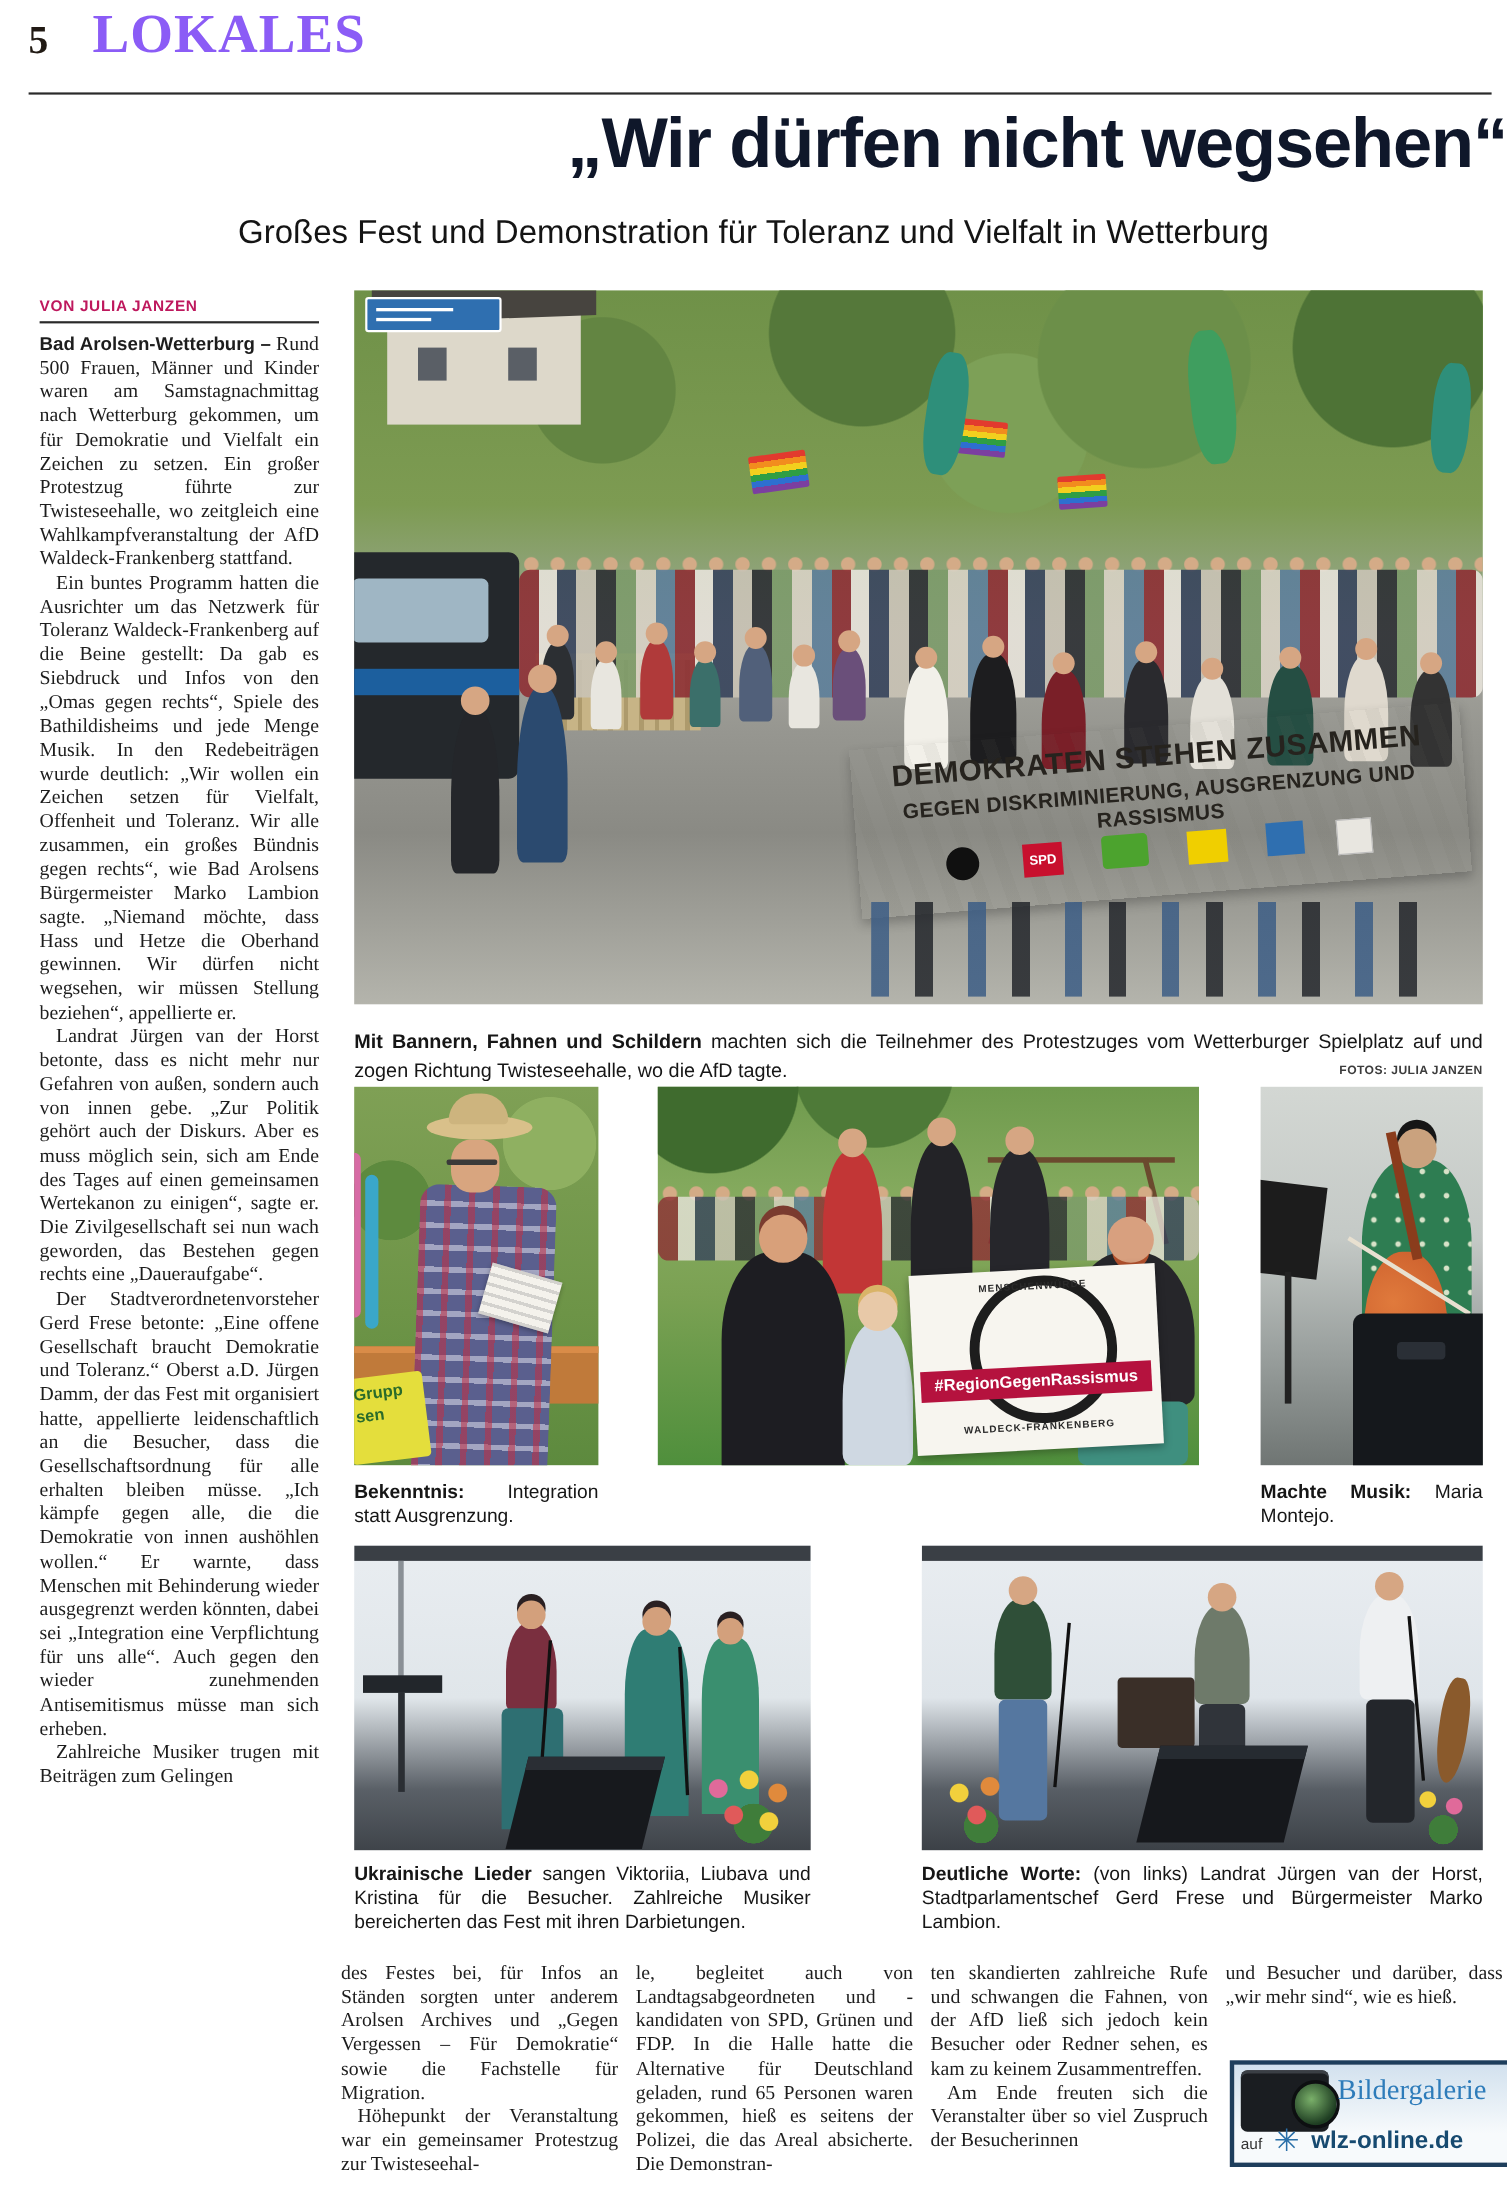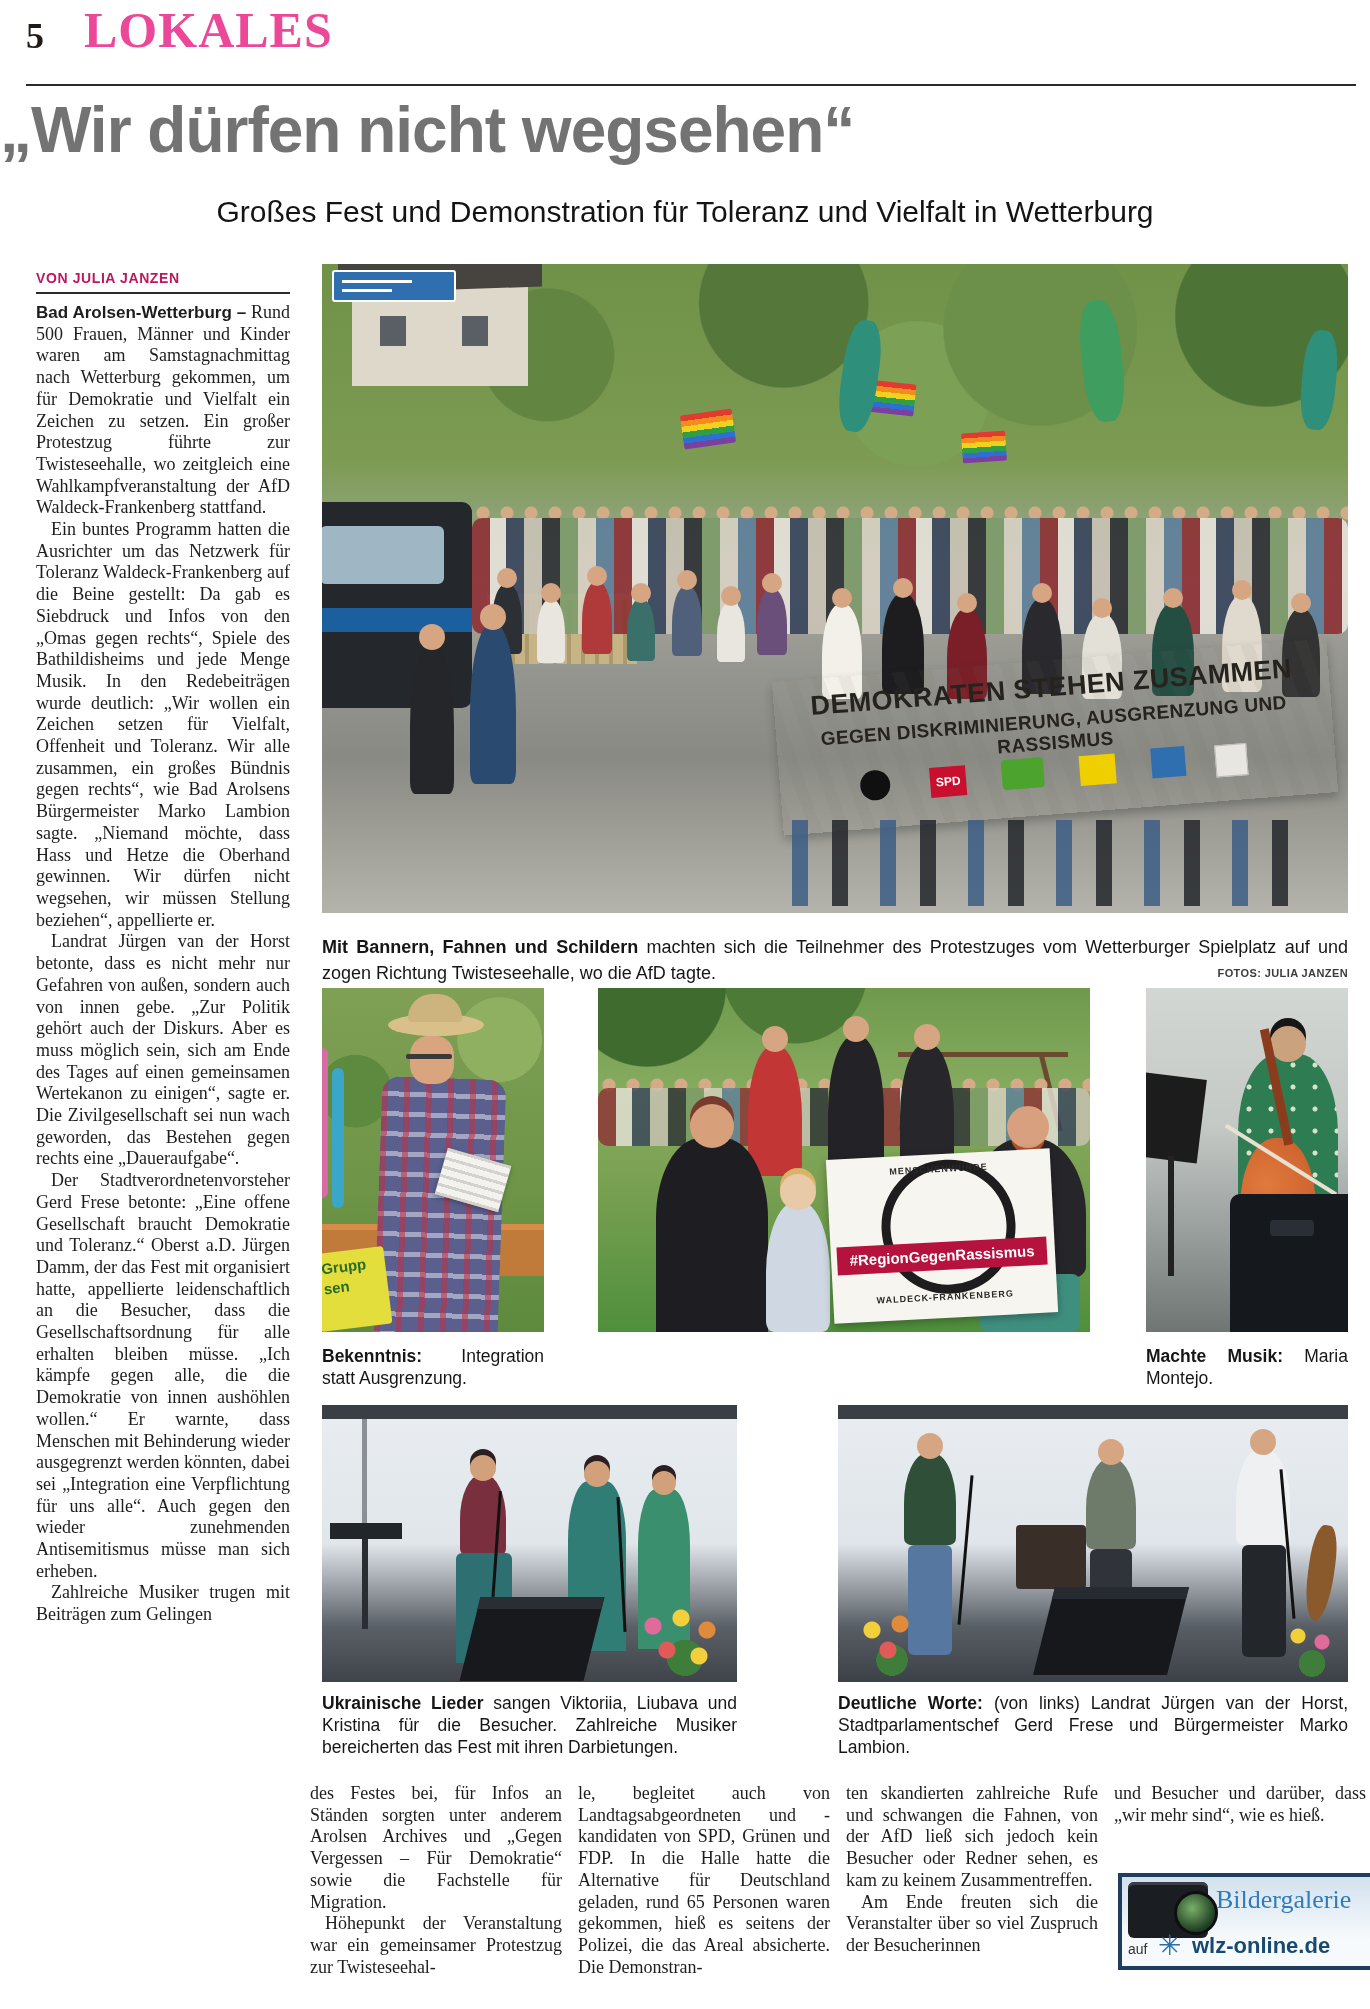--- a/index.html
+++ b/index.html
@@ -36,25 +36,25 @@
   .banner-line{position:absolute;left:0;right:0;text-align:center;font-family:"Liberation Sans",sans-serif;
      font-weight:700;color:#26231e;letter-spacing:.4px;}
   .adbox{position:absolute;border:4px solid #1e3e5c;background:linear-gradient(180deg,#d2e1ee,#f7fafc 70%);padding-left:43px;}
 </style>
 </head>
 <body>
 
 <div id="page">
 
   <div class="a" style="left:26px;top:16px;font:700 36px/40px 'Liberation Serif',serif;color:#211a14;">5</div>
-  <div class="a" style="left:84px;top:2px;font:700 50px/56px 'Liberation Serif',serif;letter-spacing:1px;color:#ec4899;">LOKALES</div>
+  <div class="a" style="left:84px;top:2px;font:700 50px/56px 'Liberation Serif',serif;letter-spacing:1px;color:#8b5cf6;">LOKALES</div>
   <div class="rule" style="left:26px;top:84px;width:1330px;height:2px;"></div>
 
-  <div class="a sans" style="left:0;top:94px;width:1370px;text-align:left;font-weight:700;
-       font-size:64px;line-height:72px;letter-spacing:-1px;color:#737373;">„Wir dürfen nicht wegsehen“</div>
+  <div class="a sans" style="left:0;top:94px;width:1370px;text-align:right;font-weight:700;
+       font-size:64px;line-height:72px;letter-spacing:-1px;color:#0f172a;">„Wir dürfen nicht wegsehen“</div>
   <div class="a sans" style="left:0;top:194px;width:1370px;text-align:center;font-size:30px;line-height:36px;color:#141414;">Großes Fest und Demonstration für Toleranz und Vielfalt in Wetterburg</div>
 
   <div class="a sans" style="left:36px;top:270px;font-weight:700;font-size:14px;letter-spacing:.6px;color:#be185d;">VON JULIA JANZEN</div>
   <div class="rule" style="left:36px;top:292px;width:254px;height:2px;"></div>
 
   <div class="bodycol" style="left:36px;top:302px;width:254px;height:1700px;">
     <p class="first"><b class="lead">Bad Arolsen-Wetterburg –</b> <span>Rund 500 Frauen, Männer und Kinder waren am Samstagnachmittag nach Wetterburg gekommen, um für Demokratie und Vielfalt ein Zeichen zu setzen. Ein großer Protestzug führte zur Twisteseehalle, wo zeitgleich eine Wahlkampfveranstaltung der AfD Waldeck-Frankenberg stattfand.</span></p>
     <p>Ein buntes Programm hatten die Ausrichter um das Netzwerk für Toleranz Waldeck-Frankenberg auf die Beine gestellt: Da gab es Siebdruck und Infos von den „Omas gegen rechts“, Spiele des Bathildisheims und jede Menge Musik. In den Redebeiträgen wurde deutlich: „Wir wollen ein Zeichen setzen für Vielfalt, Offenheit und Toleranz. Wir alle zusammen, ein großes Bündnis gegen rechts“, wie Bad Arolsens Bürgermeister Marko Lambion sagte. „Niemand möchte, dass Hass und Hetze die Oberhand gewinnen. Wir dürfen nicht wegsehen, wir müssen Stellung beziehen“, appellierte er.</p>
     <p>Landrat Jürgen van der Horst betonte, dass es nicht mehr nur Gefahren von außen, sondern auch von innen gebe. „Zur Politik gehört auch der Diskurs. Aber es muss möglich sein, sich am Ende des Tages auf einen gemeinsamen Wertekanon zu einigen“, sagte er. Die Zivilgesellschaft sei nun wach geworden, das Bestehen gegen rechts eine „Daueraufgabe“.</p>
     <p>Der Stadtverordnetenvorsteher Gerd Frese betonte: „Eine offene Gesellschaft braucht Demokratie und Toleranz.“ Oberst a.D. Jürgen Damm, der das Fest mit organisiert hatte, appellierte leidenschaftlich an die Besucher, dass die Gesellschaftsordnung für alle erhalten bleiben müsse. „Ich kämpfe gegen alle, die die Demokratie von innen aushöhlen wollen.“ Er warnte, dass Menschen mit Behinderung wieder ausgegrenzt werden könnten, dabei sei „Integration eine Verpflichtung für uns alle“. Auch gegen den wieder zunehmenden Antisemitismus müsse man sich erheben.</p>

